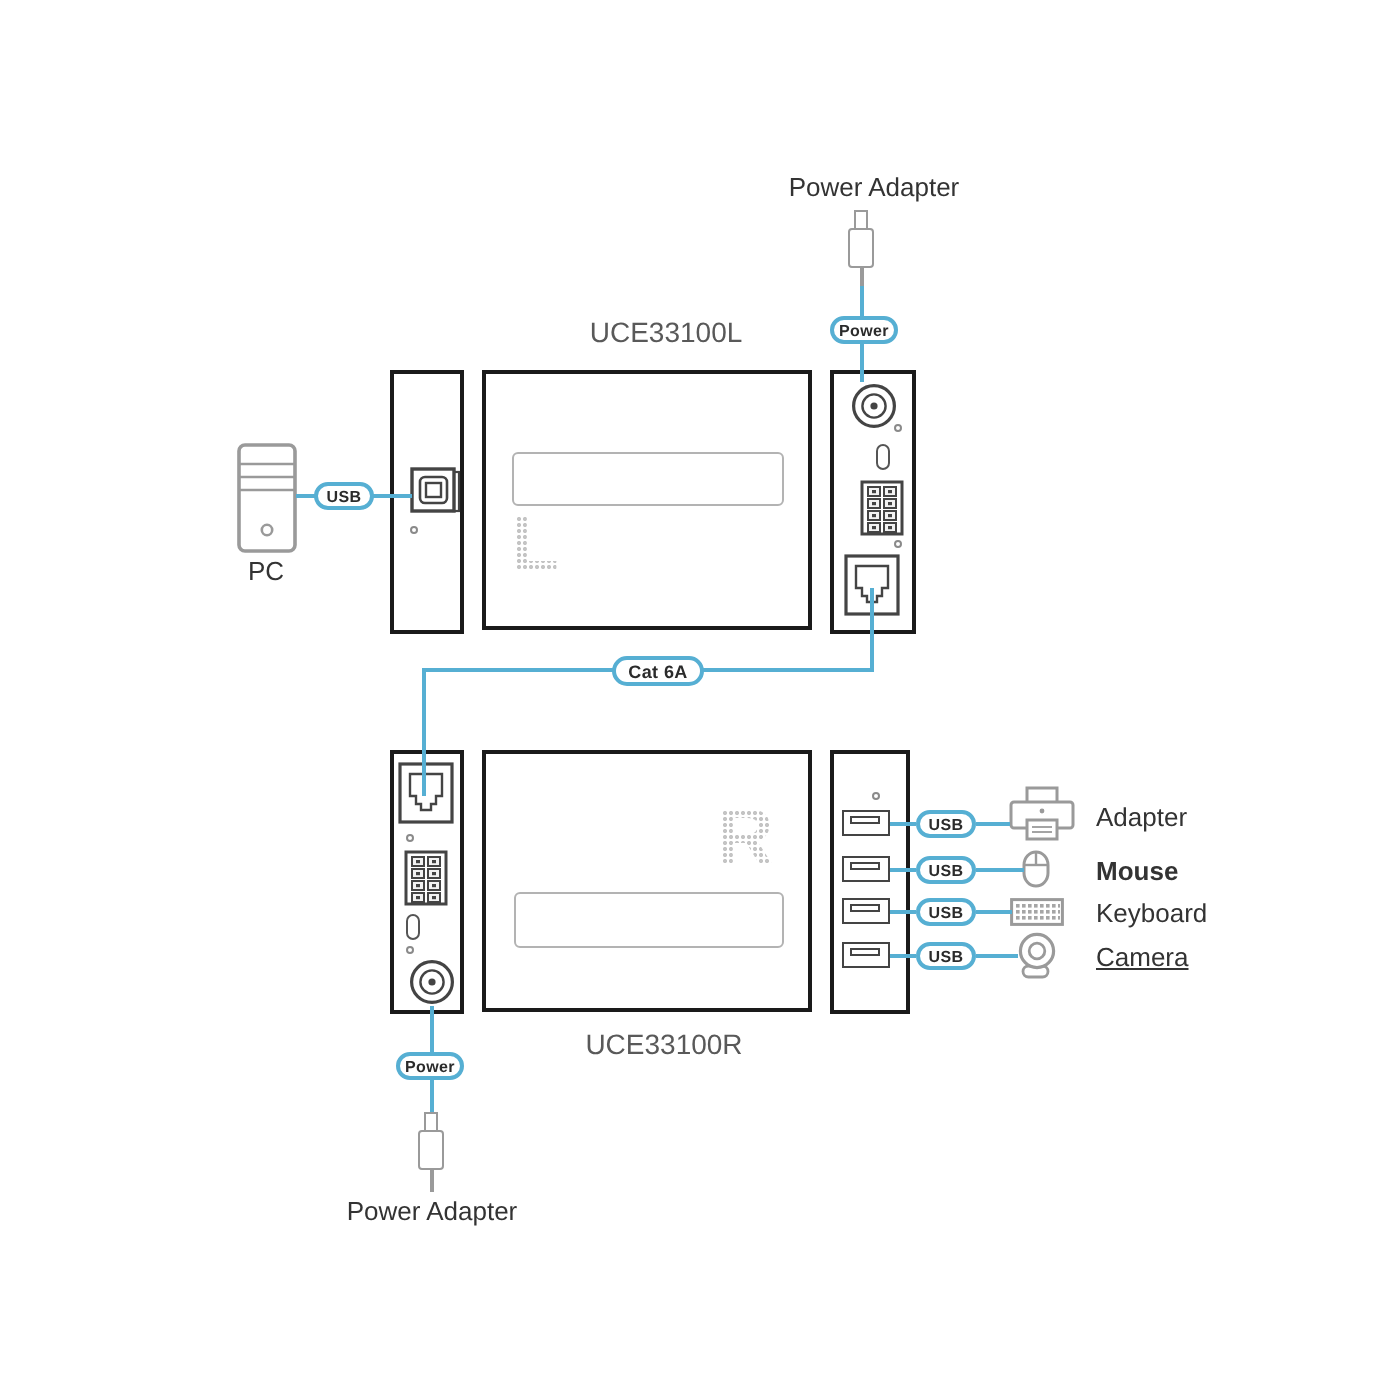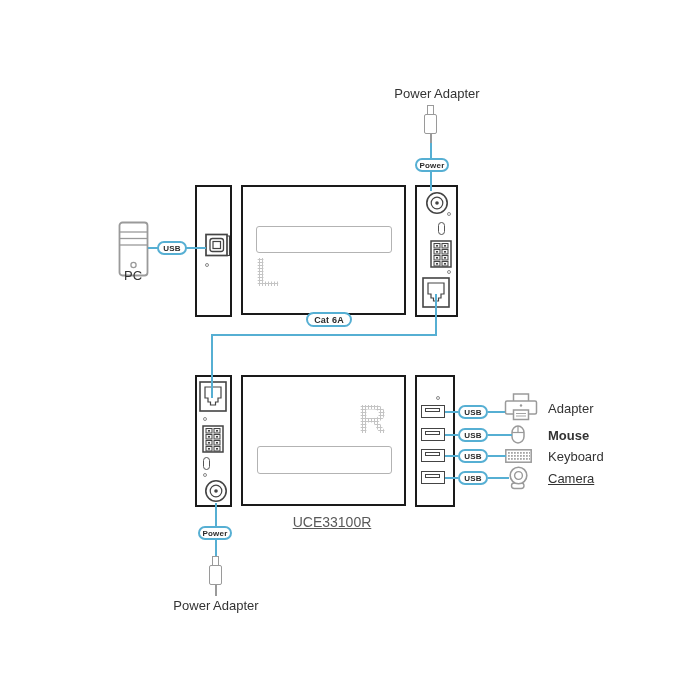--- a/index.html
+++ b/index.html
@@ -28,20 +28,21 @@
   .watermark{position:absolute;font-weight:bold;line-height:1;
        color:transparent;
        background:radial-gradient(#c4c4c4 1px, rgba(0,0,0,0) 1.1px) 0 0 / 3px 3px;
        -webkit-background-clip:text;background-clip:text;}
 </style>
 </head>
 <body>
 
 <div id="canvas">
 
+  <div class="title" style="left:253px;top:158px;width:160px;">UCE33100L</div>
 
   <div class="box" style="left:195px;top:185px;width:37px;height:132px;"></div>
   <svg class="icon" style="left:205px;top:232px;" width="26" height="26" viewBox="0 0 26 26">
     <rect x="21.5" y="4" width="3" height="19.5" fill="#fff" stroke="#444" stroke-width="1.1"></rect>
     <rect x="1" y="2.5" width="21" height="21" fill="#fff" stroke="#444" stroke-width="1.7"></rect>
     <rect x="5" y="6.5" width="13.5" height="13" rx="2.5" fill="#fff" stroke="#444" stroke-width="1.3"></rect>
     <rect x="8" y="9.5" width="7.5" height="7" fill="#fff" stroke="#444" stroke-width="1.2"></rect>
   </svg>
   <div class="dot" style="left:205px;top:263px;"></div>
 
@@ -79,21 +80,21 @@
       <rect x="6" y="23" width="2" height="1.6"></rect>
         <rect x="14" y="23" width="2" height="1.6"></rect>
     </g>
   </svg>
   <div class="dot" style="left:447px;top:270px;"></div>
   <svg class="icon" style="left:422px;top:277px;" width="28" height="31" viewBox="0 0 28 31">
     <rect x="1" y="1" width="26" height="29" fill="#fff" stroke="#444" stroke-width="1.6"></rect>
     <path d="M6,6 L22,6 L22,17 L19,17 L19,21 L16.5,21 L16.5,24 L11.5,24 L11.5,21 L9,21 L9,17 L6,17 Z" fill="#fff" stroke="#444" stroke-width="1.2"></path>
   </svg>
 
-  <div class="title" style="left:252px;top:514px;width:160px;text-decoration:underline;">UCE33100R</div>
+  <div class="title" style="left:252px;top:514px;width:160px;">UCE33100R</div>
 
   <div class="box" style="left:195px;top:375px;width:37px;height:132px;"></div>
   <svg class="icon" style="left:199px;top:381px;" width="28" height="31" viewBox="0 0 28 31">
     <rect x="1" y="1" width="26" height="29" fill="#fff" stroke="#444" stroke-width="1.6"></rect>
     <path d="M6,6 L22,6 L22,17 L19,17 L19,21 L16.5,21 L16.5,24 L11.5,24 L11.5,21 L9,21 L9,17 L6,17 Z" fill="#fff" stroke="#444" stroke-width="1.2"></path>
   </svg>
   <div class="dot" style="left:203px;top:417px;"></div>
   <svg class="icon" style="left:202px;top:425px;" width="22" height="28" viewBox="0 0 22 28">
     <rect x="1" y="1" width="20" height="26" fill="#fff" stroke="#444" stroke-width="1.5"></rect>
     <g stroke="#444" stroke-width="1" fill="#f2f2f2">
@@ -144,21 +145,21 @@
       <div class="tongue"></div>
     </div>
 
   <svg class="icon" style="left:118px;top:221px;" width="31" height="56" viewBox="0 0 31 56">
     <rect x="1.5" y="1.5" width="28" height="53" rx="3" fill="#fff" stroke="#9a9a9a" stroke-width="1.8"></rect>
     <line x1="1.5" y1="11" x2="29.5" y2="11" stroke="#9a9a9a" stroke-width="1.3"></line>
     <line x1="1.5" y1="17.5" x2="29.5" y2="17.5" stroke="#9a9a9a" stroke-width="1.3"></line>
     <line x1="1.5" y1="24" x2="29.5" y2="24" stroke="#9a9a9a" stroke-width="1.3"></line>
     <circle cx="15.5" cy="44" r="2.6" fill="#fff" stroke="#9a9a9a" stroke-width="1.3"></circle>
   </svg>
-  <div class="lbl center" style="left:108px;top:268px;width:50px;">PC</div>
+  <div class="lbl center" style="left:108px;top:278px;width:50px;">PC</div>
 
   <div class="lbl center" style="left:394px;top:86px;width:86px;">Power Adapter</div>
   <div class="plug-pin" style="left:427px;top:105px;width:7px;height:10px;"></div>
   <div class="plug-body" style="left:424px;top:114px;width:13px;height:20px;"></div>
   <div class="cord" style="left:430px;top:133px;height:10px;"></div>
 
   <div class="plug-pin" style="left:212px;top:556px;width:7px;height:10px;"></div>
   <div class="plug-body" style="left:209px;top:565px;width:13px;height:20px;"></div>
   <div class="cord" style="left:215px;top:584px;height:12px;"></div>
   <div class="lbl center" style="left:173px;top:598px;width:86px;">Power Adapter</div>
@@ -208,20 +209,20 @@
   <div class="wire-h" style="left:488px;top:411px;width:17px;"></div>
   <div class="wire-h" style="left:445px;top:434px;width:13px;"></div>
   <div class="wire-h" style="left:488px;top:434px;width:24px;"></div>
   <div class="wire-h" style="left:445px;top:455px;width:13px;"></div>
   <div class="wire-h" style="left:488px;top:455px;width:18px;"></div>
   <div class="wire-h" style="left:445px;top:477px;width:13px;"></div>
   <div class="wire-h" style="left:488px;top:477px;width:21px;"></div>
 
   <div class="tag" style="left:415px;top:158px;width:34px;height:14px;">Power</div>
   <div class="tag" style="left:157px;top:241px;width:30px;height:14px;">USB</div>
-  <div class="tag big" style="left:306px;top:312px;width:46px;height:15px;">Cat 6A</div>
+  <div class="tag big" style="left:306px;top:328px;width:46px;height:15px;">Cat 6A</div>
   <div class="tag" style="left:458px;top:405px;width:30px;height:14px;">USB</div>
   <div class="tag" style="left:458px;top:428px;width:30px;height:14px;">USB</div>
   <div class="tag" style="left:458px;top:449px;width:30px;height:14px;">USB</div>
   <div class="tag" style="left:458px;top:471px;width:30px;height:14px;">USB</div>
   <div class="tag" style="left:198px;top:526px;width:34px;height:14px;">Power</div>
 
 </div>
 
 </body></html>

